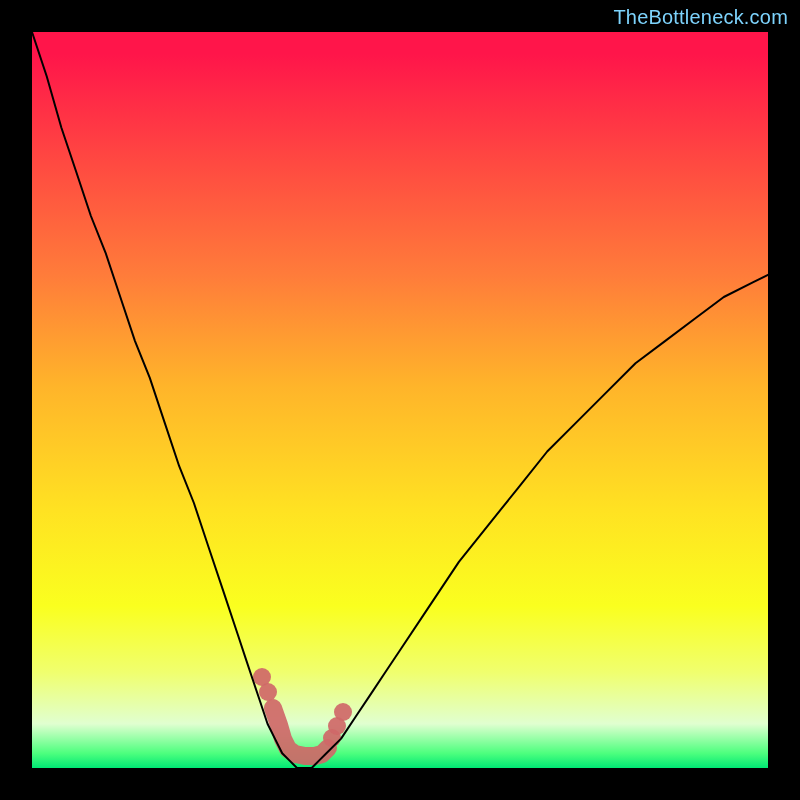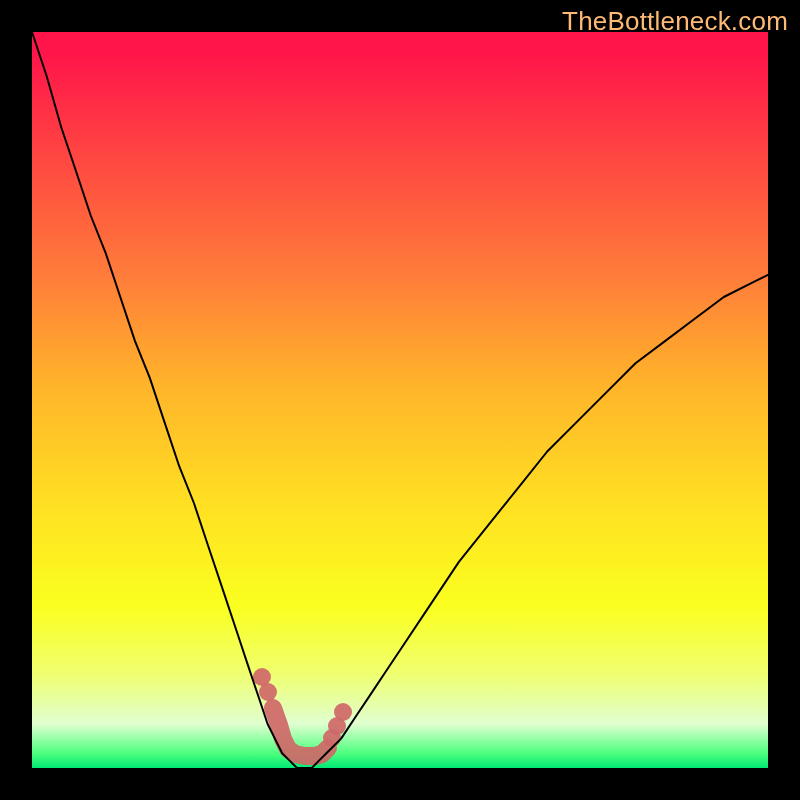--- a/index.html
+++ b/index.html
@@ -37,22 +37,22 @@
       #f0ff6e 87%,
       #e0ffd0 94%,
       #4dff7e 98%,
       #00e874 100%
     );
   }
   .watermark {
     position: absolute;
     top: 6px;
     right: 12px;
-    color: #fdba74;
-    font-size: 26px;
+    color: #7dd3fc;
+    font-size: 20px;
     font-weight: 500;
     letter-spacing: 0.2px;
     user-select: none;
   }
   svg.curve {
     position: absolute;
     left: 0;
     top: 0;
     width: 736px;
     height: 736px;

